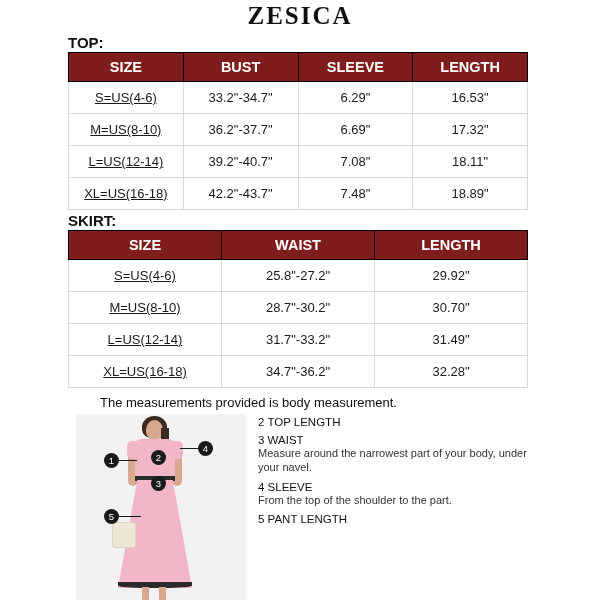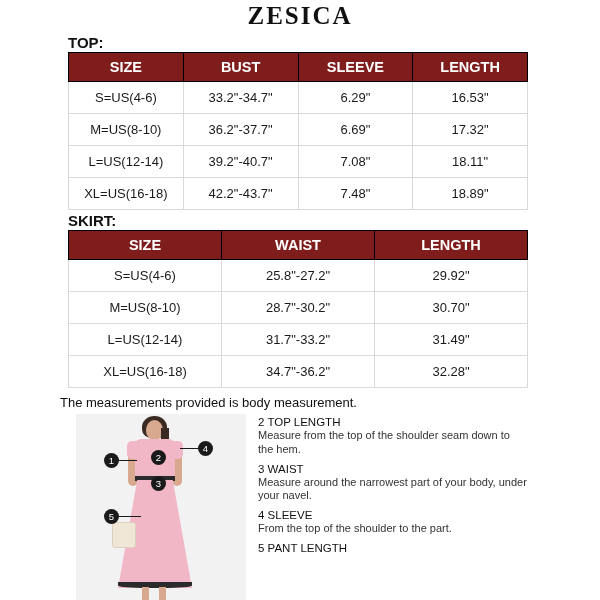--- a/index.html
+++ b/index.html
@@ -56,24 +56,25 @@
   table.size-table td {
     border: 1px solid #d9d9d9;
     height: 29px;
     text-align: center;
     font-size: 13px;
     color: #1a1a1a;
     background: #ffffff;
   }
   table.size-table td.sizecol {
     width: 124px;
+    text-decoration: underline;
   }
   .note {
     font-size: 13px;
-    padding-left: 60px;
+    padding-left: 100px;
     margin-top: 7px;
     margin-bottom: 4px;
     color: #111;
   }
   .bottom {
     display: flex;
     margin-left: 76px;
     width: 452px;
   }
   .figure-wrap {
@@ -338,21 +339,20 @@
       <div class="callout c1">1</div>
       <div class="callout c2">2</div>
       <div class="callout c3">3</div>
       <div class="callout c4">4</div>
       <div class="callout c5">5</div>
     </div>
 
     <div class="measure-list">
       <div class="m-item">
         <div class="m-title">2 TOP LENGTH</div>
-        <div class="m-desc">Measure from the top of the shoulder seam down to the hem.</div>
       </div>
       <div class="m-item">
         <div class="m-title">3 WAIST</div>
         <div class="m-desc">Measure around the narrowest part of your body, under your navel.</div>
       </div>
       <div class="m-item">
         <div class="m-title">4 SLEEVE</div>
         <div class="m-desc">From the top of the shoulder to the part.</div>
       </div>
       <div class="m-item">

